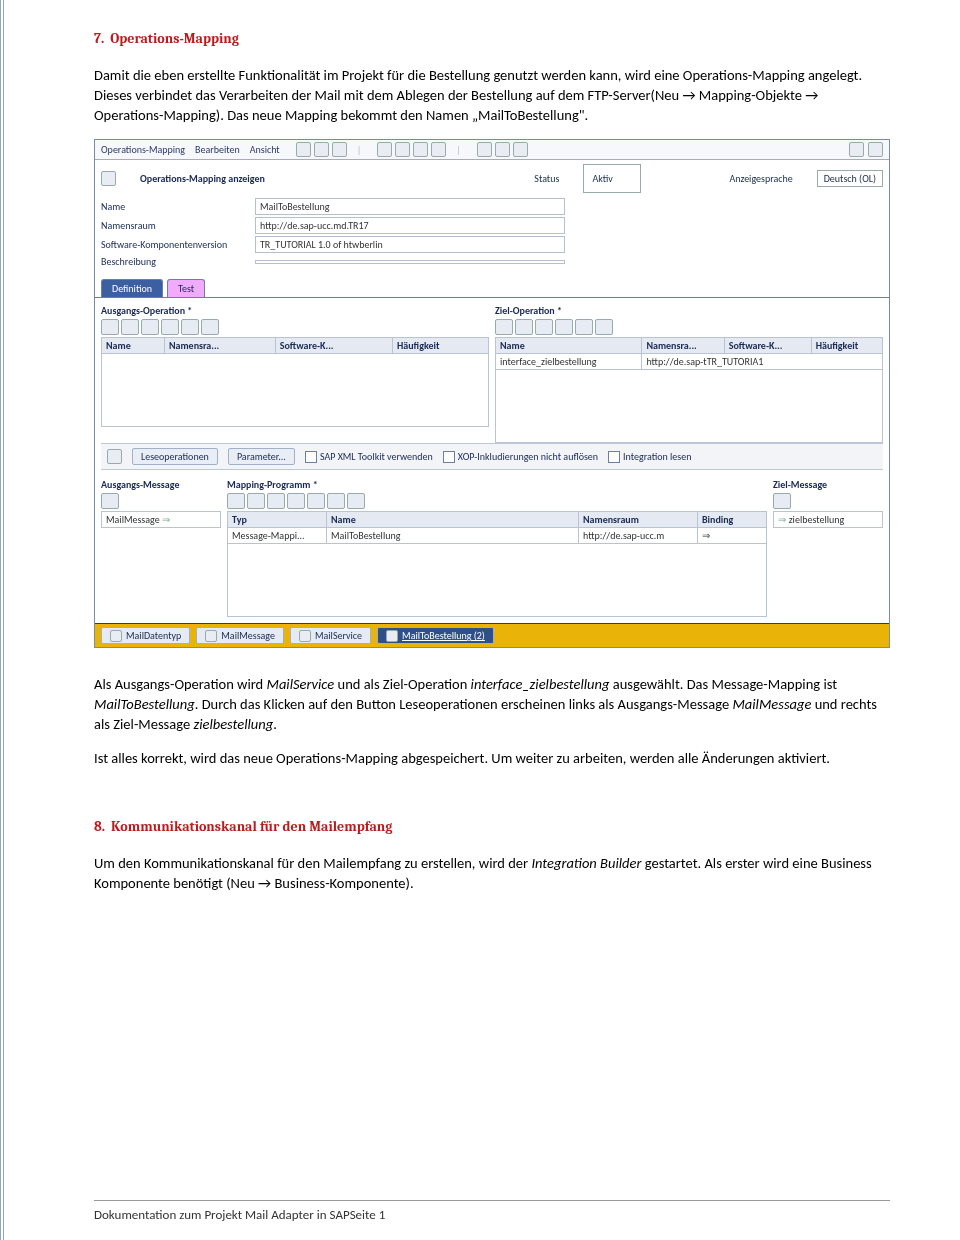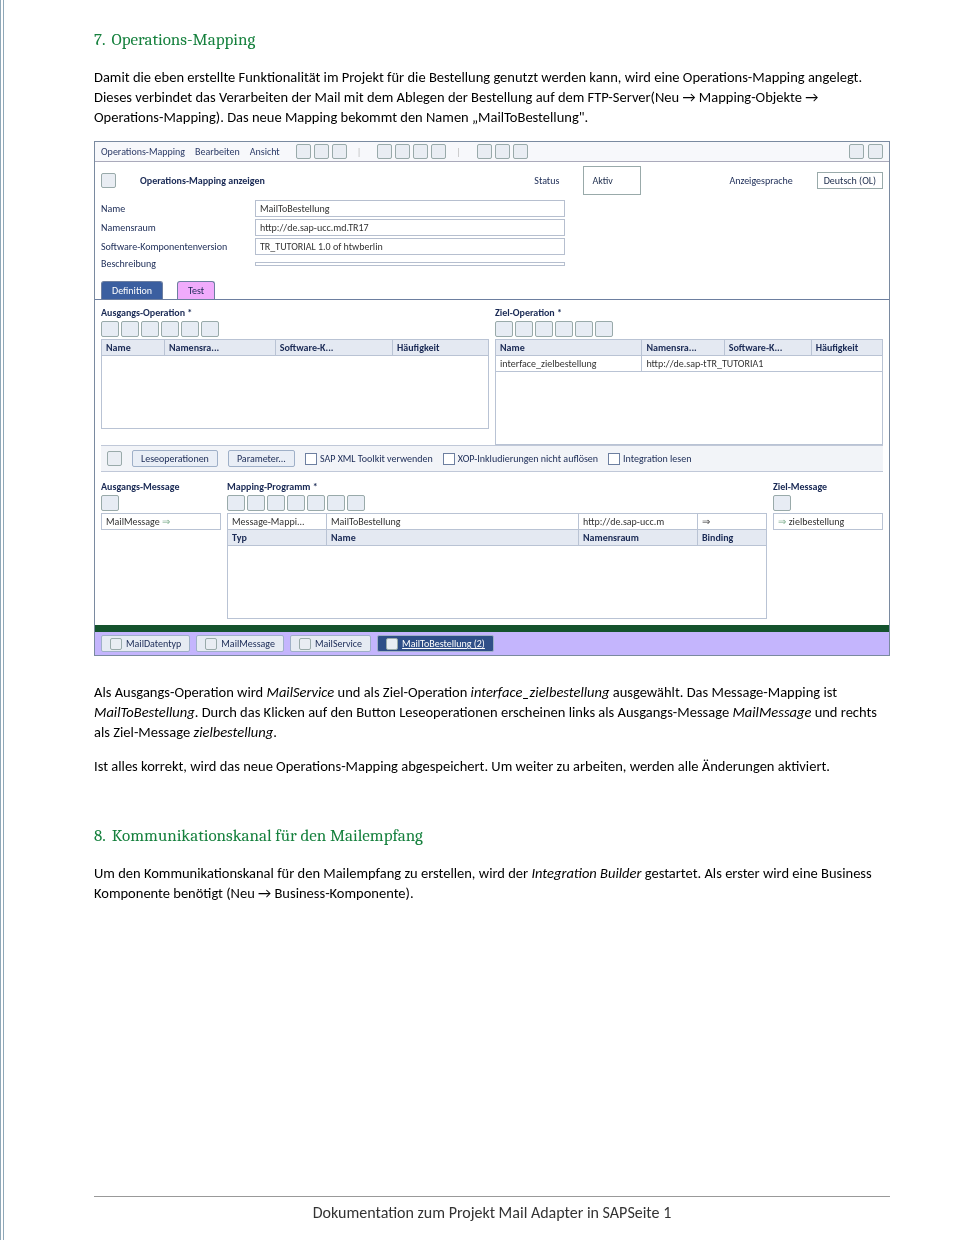--- a/index.html
+++ b/index.html
@@ -1,38 +1,38 @@
 <!DOCTYPE html>
 <html><head>
 <meta charset="utf-8">
 <style>
 body{margin:0;font-family:Calibri,Arial,sans-serif;background:#fff;color:#000;}
 .page{width:960px;margin:0 auto;padding:30px 70px 20px 90px;box-sizing:border-box;min-height:1240px;position:relative;border-left:4px double #8fa8b8;}
-h2.section-title{color:#15803d;font-family:Cambria,Georgia,serif;font-size:17px;margin:0 0 18px 0;font-weight:normal;}
+h2.section-title{color:#b91c1c;font-family:Cambria,Georgia,serif;font-size:14px;margin:0 0 18px 0;font-weight:bold;}
 h2.section-title .num{margin-right:6px;}
 p.body{font-size:14.5px;line-height:1.38;margin:0 0 14px 0;text-align:left;}
 .italic{font-style:italic;}
 .app{border:1px solid #7a8aa0;font-size:10px;color:#1a2a4a;background:#fff;margin:12px 0 26px 0;}
 .menubar{display:flex;align-items:center;gap:10px;padding:2px 6px;border-bottom:1px solid #aab;background:#f7f8fb;}
 .menubar .mi{color:#2b3a66;}
 .menubar .icons{margin-left:6px;display:flex;gap:3px;}
 .ico{width:13px;height:13px;border:1px solid #9aa;background:#e9edf3;border-radius:2px;}
 .menubar .right{margin-left:auto;display:flex;gap:4px;}
 .hdr{padding:4px 6px 6px 6px;}
 .hdr-line1{display:flex;align-items:center;gap:24px;}
 .hdr-line1 .title{font-weight:bold;color:#1a2a55;}
 .hdr-line1 .spacer{flex:1;}
 .hdr-line1 .lbl{color:#1a2a55;}
 .hdr-line1 .statusbox{border:1px solid #9aa;padding:7px 8px;background:#fff;min-width:40px;}
 .hdr-line1 .langbox{border:1px solid #9aa;padding:1px 6px;background:#fff;}
 .fields{margin-top:4px;}
 .frow{display:flex;align-items:center;gap:6px;padding:1px 0;}
 .frow .flabel{width:148px;color:#1a2a55;}
 .frow .fval{border:1px solid #b6bfcf;background:#fff;padding:1px 4px;min-width:300px;color:#333;}
-.tabs{display:flex;gap:14px;padding:4px 6px 0 6px;}
+.tabs{display:flex;gap:4px;padding:4px 6px 0 6px;}
 .tab{padding:2px 10px;border:1px solid #6d7fa0;border-bottom:none;border-radius:3px 3px 0 0;background:#f0abfc;color:#1a2a55;font-size:10px;}
 .tab.active{background:#3b5fa0;color:#fff;}
 .panel{border-top:1px solid #6d7fa0;padding:4px 6px 6px 6px;}
 .twocol{display:flex;gap:6px;}
 .col{flex:1;}
 .panel-title{color:#1a2a55;font-weight:bold;margin:2px 0 2px 0;}
 .tbtns{display:flex;gap:2px;margin-bottom:2px;}
 .tbtn{width:16px;height:14px;border:1px solid #9aa;background:#e7ecf4;border-radius:2px;}
 table.grid{width:100%;border-collapse:collapse;font-size:10px;}
 table.grid th,table.grid td{border:1px solid #b9c3d4;padding:1px 4px;text-align:left;background:#fff;color:#333;white-space:nowrap;overflow:hidden;}
@@ -45,24 +45,24 @@
 .threecol{display:flex;gap:6px;margin-top:6px;}
 .threecol .col-a{width:120px;}
 .threecol .col-b{flex:1;}
 .threecol .col-c{width:110px;}
 .msgbox{border:1px solid #b9c3d4;background:#fff;padding:1px 4px;margin-top:2px;color:#333;}
 .msgbox .arrow{color:#7a8;}
 .col-b table.grid th:nth-child(1){width:90px;}
 .col-b table.grid th:nth-child(2){}
 .col-b table.grid th:nth-child(3){width:110px;}
 .col-b table.grid th:nth-child(4){width:60px;}
-.statusbar{display:flex;gap:6px;padding:3px 6px;border-top:7px solid #14532d;background:#c4b5fd;}
+.statusbar{display:flex;gap:6px;padding:3px 6px;border-top:1px solid #14532d;background:#eab308;}
 .statusbar .tabx{border:1px solid #9fb0c8;padding:1px 8px;background:#e6ebf3;border-radius:2px;font-size:10px;color:#1a2a55;display:flex;gap:4px;align-items:center;}
 .statusbar .tabx.active{background:#2f4f88;color:#fff;text-decoration:underline;}
-.footer{position:absolute;bottom:18px;left:90px;right:70px;border-top:1px solid #999;padding-top:6px;display:flex;justify-content:center;font-size:16px;color:#333;}
+.footer{position:absolute;bottom:18px;left:90px;right:70px;border-top:1px solid #999;padding-top:6px;display:flex;justify-content:flex-start;font-size:13px;color:#333;}
 .spacer-big{height:36px;}
 </style>
 </head>
 <body>
 
 <div class="page">
 
 <h2 class="section-title"><span class="num">7.</span><span>Operations-Mapping</span></h2>
 
 <p class="body">Damit die eben erstellte Funktionalität im Projekt für die Bestellung genutzt werden kann, wird eine Operations-Mapping angelegt. Dieses verbindet das Verarbeiten der Mail mit dem Ablegen der Bestellung auf dem FTP-Server(Neu → Mapping-Objekte → Operations-Mapping). Das neue Mapping bekommt den Namen „MailToBestellung".</p>
@@ -221,32 +221,32 @@
               <span class="tbtn"></span>
               <span class="tbtn"></span>
               <span class="tbtn"></span>
               <span class="tbtn"></span>
               <span class="tbtn"></span>
               <span class="tbtn"></span>
             </div>
         <table class="grid">
           <tbody>
                 <tr>
+                  <th>Typ</th>
+                  <th>Name</th>
+                  <th>Namensraum</th>
+                  <th>Binding</th>
+                </tr>
+          <tr>
                   <td>Message-Mappi...</td>
                   <td>MailToBestellung</td>
                   <td>http://de.sap-ucc.m</td>
                   <td>⇒</td>
                 </tr>
           <tr>
-                  <th>Typ</th>
-                  <th>Name</th>
-                  <th>Namensraum</th>
-                  <th>Binding</th>
-                </tr>
-          <tr>
                   <td class="empty" colspan="4"></td>
                 </tr>
         </tbody>
             </table>
       </div>
       <div class="col-c">
         <div class="panel-title">Ziel-Message</div>
         <div class="tbtns">
               <span class="tbtn"></span>
             </div>

